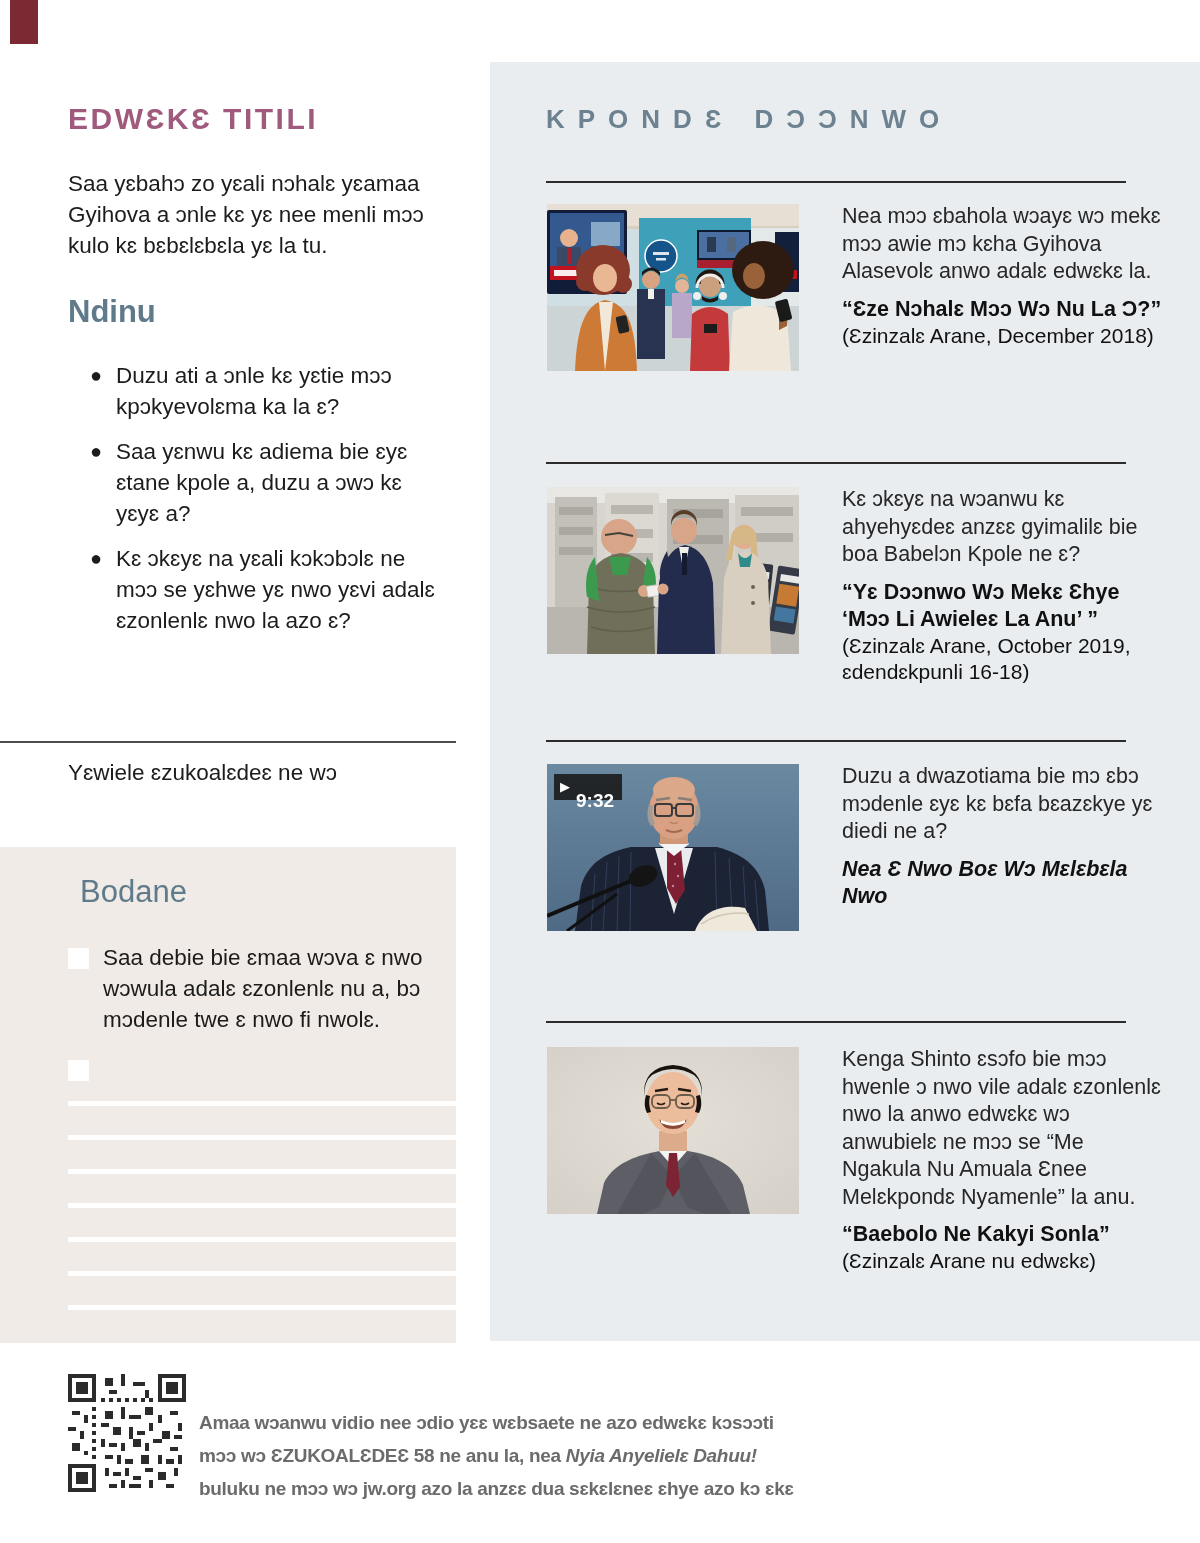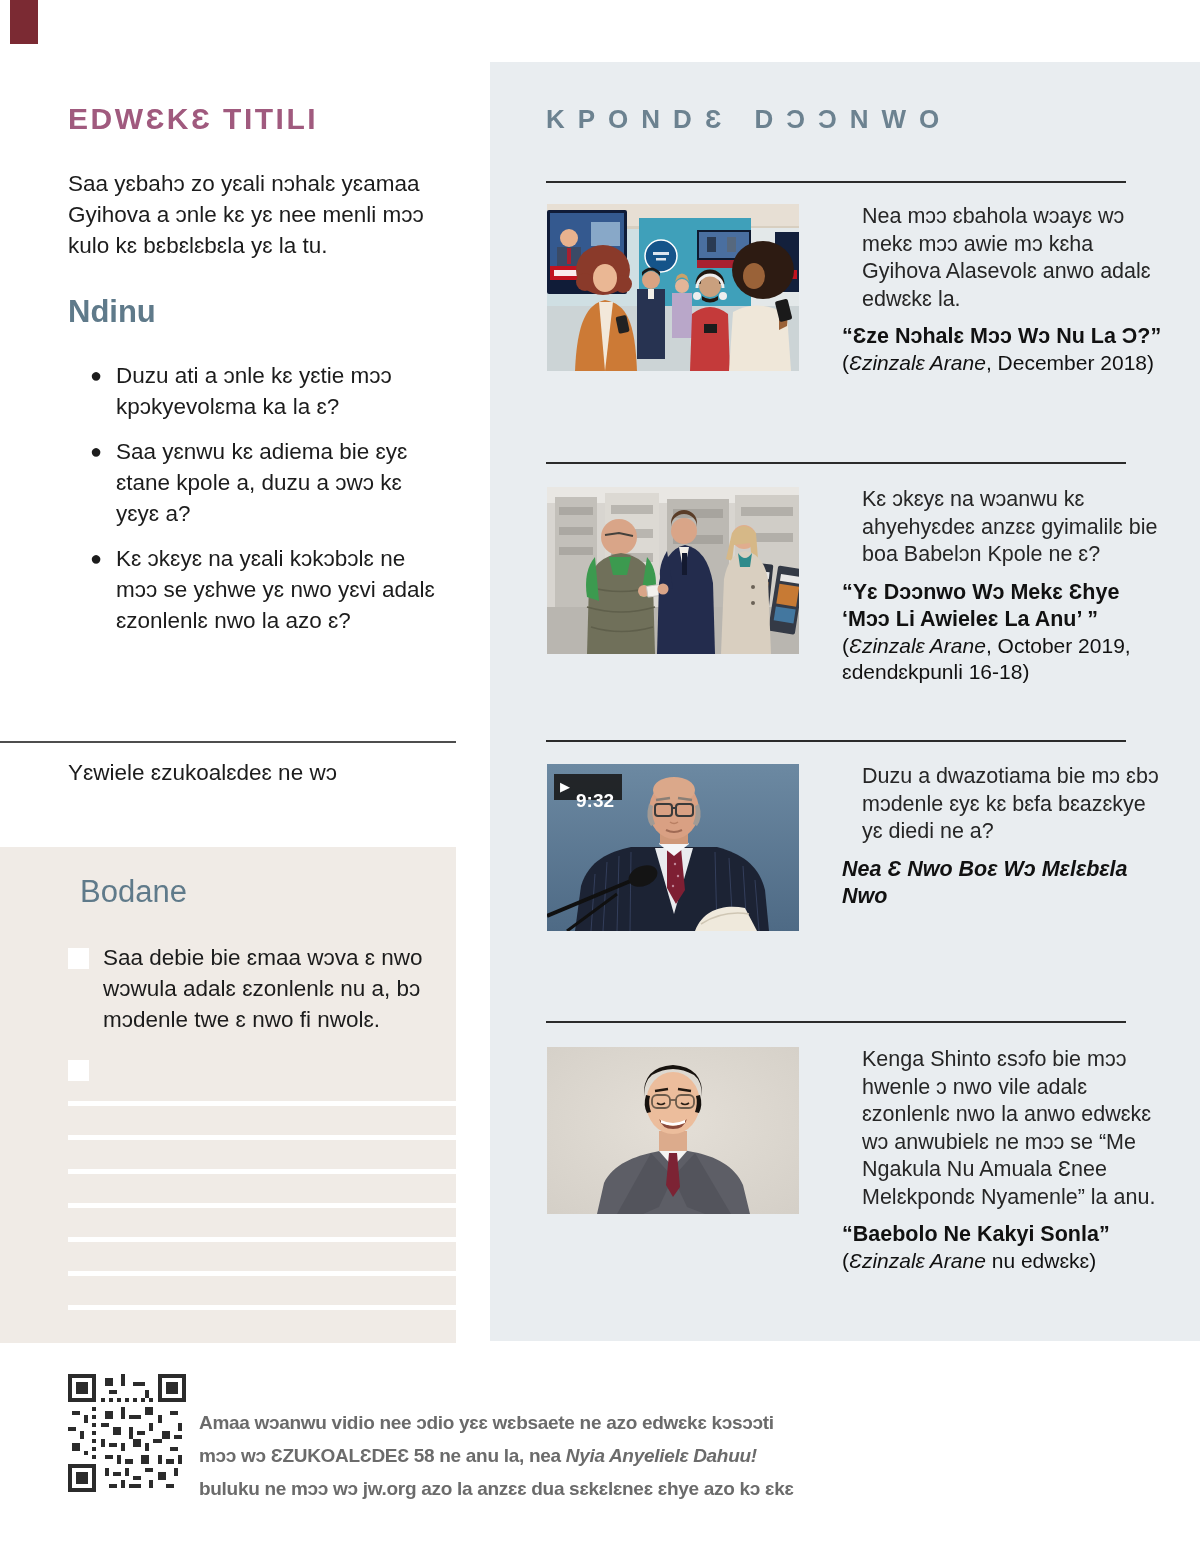--- a/index.html
+++ b/index.html
@@ -38,25 +38,25 @@
   .p-head{left:546px;top:104px;width:620px;font-size:26px;font-weight:bold;letter-spacing:13px;color:#6c8290;}
   .sep{left:546px;width:580px;height:2px;background:#2b2b2b;}
   .sep1{top:181px;} .sep2{top:462px;} .sep3{top:740px;} .sep4{top:1021px;}
 
   .thumb{left:547px;width:252px;height:167px;overflow:hidden;background:#cccccc;}
   .t1{top:204px;} .t2{top:487px;} .t4{top:1047px;}
   .thumb svg{display:block;}
 
   .sect{left:842px;width:322px;}
   .s1{top:203px;} .s2{top:486px;} .s3{top:763px;} .s4{top:1046px;}
-  .sect .body{font-size:21.5px;line-height:27.5px;color:#262626;margin-left:20px;}
+  .sect .body{font-size:21.5px;line-height:27.5px;color:#262626;}
   .sect .ref{margin-top:10px;font-size:21.5px;line-height:27px;font-weight:bold;color:#111111;}
   .sect .ref.it{font-style:italic;}
   .sect .src{font-size:21px;line-height:26px;color:#111111;}
-  .sect .src .it{font-style:italic;}
+  .sect .src .it{}
 
   .badge{position:absolute;left:7px;top:10px;height:26px;padding:0 8px 0 6px;background:rgba(24,24,24,0.88);
     color:#ffffff;display:flex;align-items:center;gap:6px;}
   .badge .tri{font-size:13px;line-height:26px;}
   .badge .time{font-size:19px;font-weight:bold;line-height:26px;margin-top:28px;}
 
   
   .qr{left:68px;top:1374px;width:118px;height:118px;}
   .f-text{left:199px;top:1406px;width:610px;font-size:19px;line-height:33px;font-weight:bold;
     letter-spacing:-0.3px;color:#6b6b6b;}

